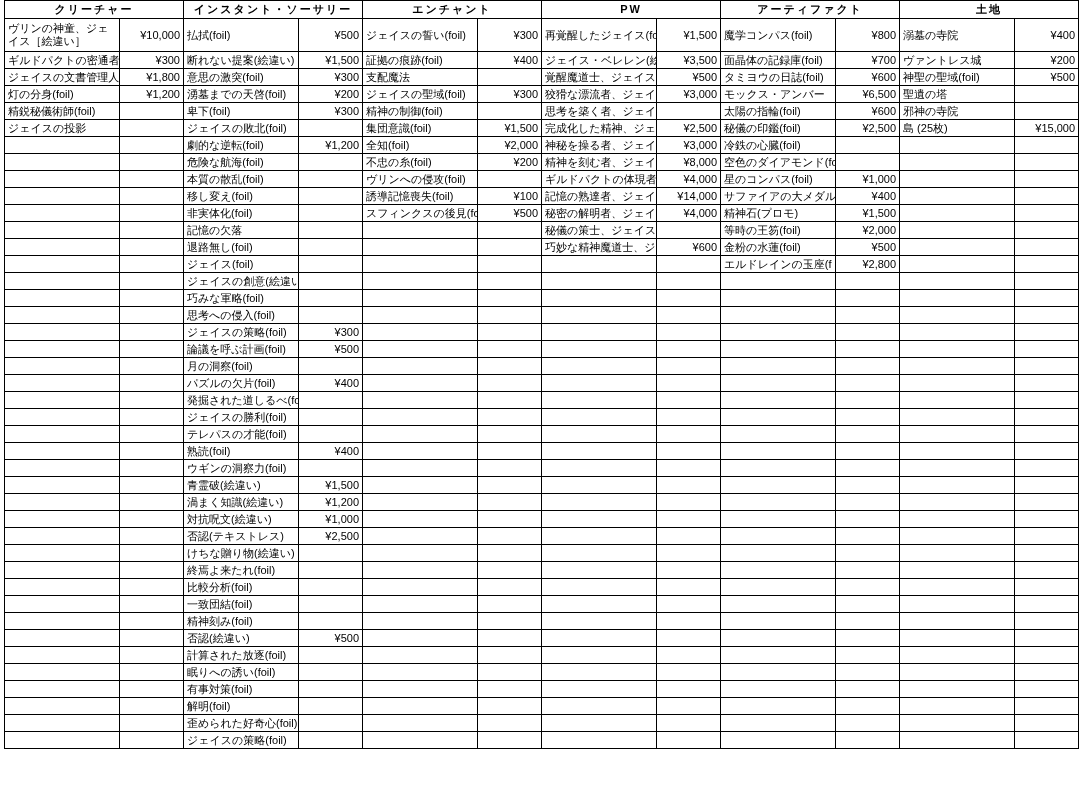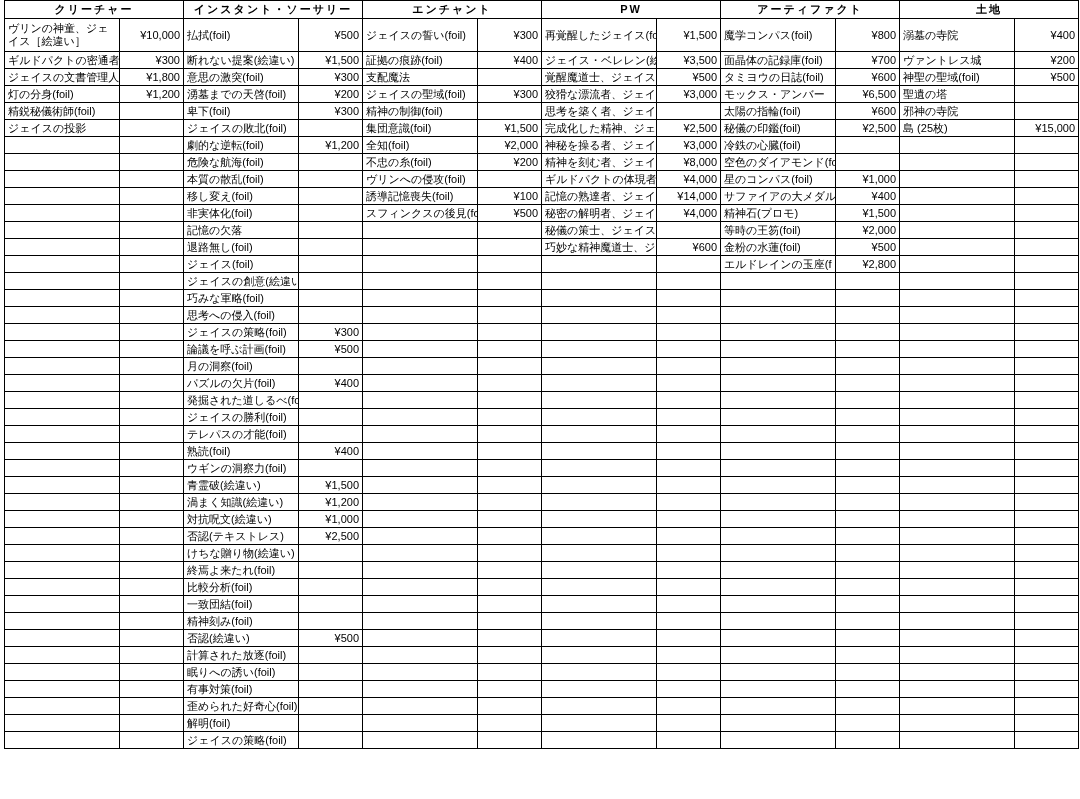--- a/index.html
+++ b/index.html
@@ -617,35 +617,35 @@
           <td class="name empty"></td>
           <td class="price empty"></td>
           <td class="name empty"></td>
           <td class="price empty"></td>
           <td class="name empty"></td>
           <td class="price empty"></td>
         </tr>
         <tr>
           <td class="name empty"></td>
           <td class="price empty"></td>
+          <td class="name">解明(foil)</td>
+          <td class="price"></td>
+          <td class="name empty"></td>
+          <td class="price empty"></td>
+          <td class="name empty"></td>
+          <td class="price empty"></td>
+          <td class="name empty"></td>
+          <td class="price empty"></td>
+          <td class="name empty"></td>
+          <td class="price empty"></td>
+        </tr>
+        <tr>
+          <td class="name empty"></td>
+          <td class="price empty"></td>
           <td class="name">歪められた好奇心(foil)</td>
-          <td class="price"></td>
-          <td class="name empty"></td>
-          <td class="price empty"></td>
-          <td class="name empty"></td>
-          <td class="price empty"></td>
-          <td class="name empty"></td>
-          <td class="price empty"></td>
-          <td class="name empty"></td>
-          <td class="price empty"></td>
-        </tr>
-        <tr>
-          <td class="name empty"></td>
-          <td class="price empty"></td>
-          <td class="name">解明(foil)</td>
           <td class="price"></td>
           <td class="name empty"></td>
           <td class="price empty"></td>
           <td class="name empty"></td>
           <td class="price empty"></td>
           <td class="name empty"></td>
           <td class="price empty"></td>
           <td class="name empty"></td>
           <td class="price empty"></td>
         </tr>

